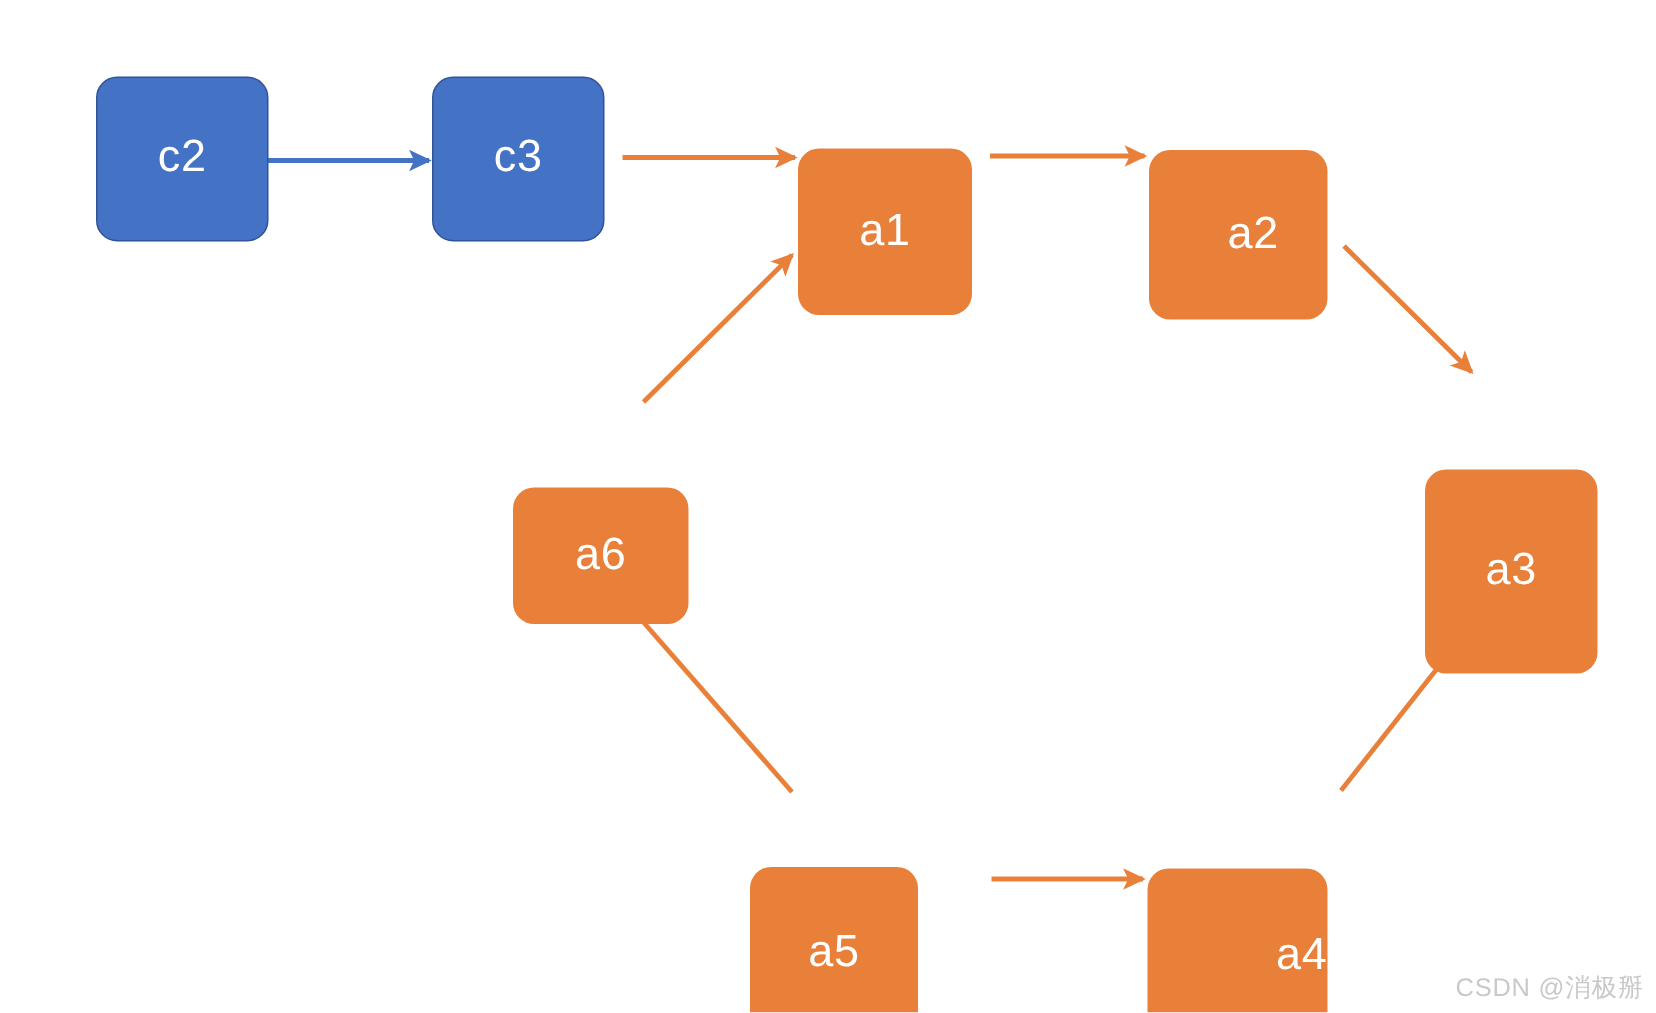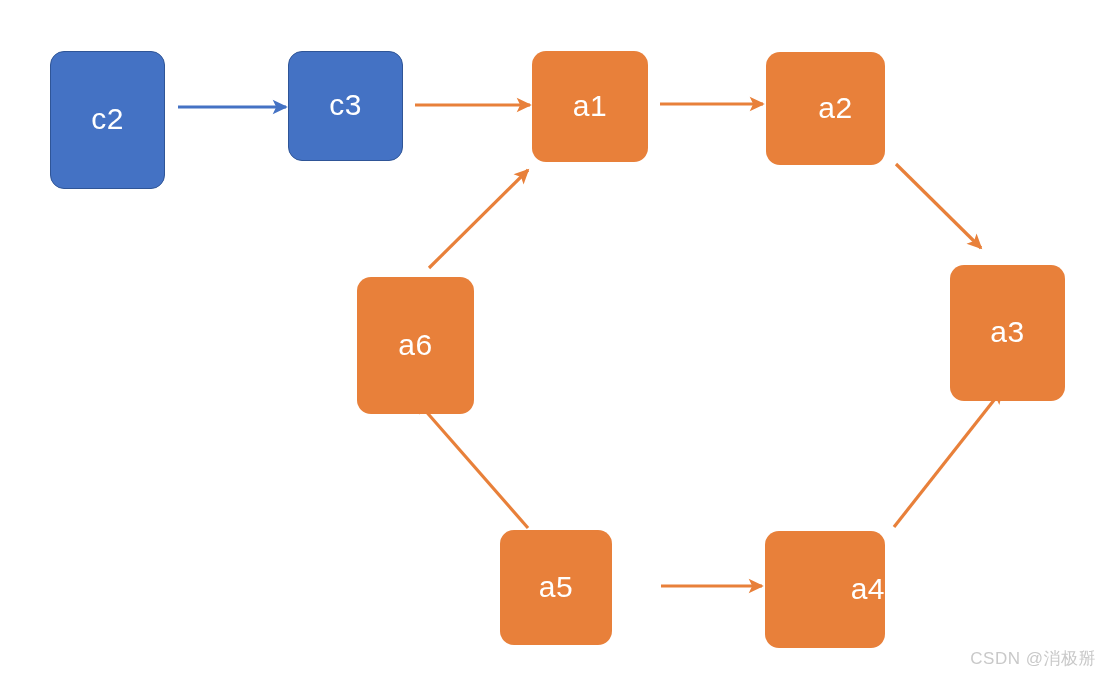--- a/index.html
+++ b/index.html
@@ -39,20 +39,21 @@
     box-sizing: border-box;
     user-select: none;
   }
   .node.blue {
     background: #4472C4;
     border: 1px solid #2f5597;
   }
   .node.orange {
     background: #E8803A;
     border: none;
+    margin-top: 48px;
   }
   .node-label {
     display: block;
     transform: translateY(-1px);
   }
   #watermark {
     position: absolute;
     right: 8px;
     bottom: 5px;
     font-size: 17px;
@@ -80,36 +81,36 @@
       <line x1="415" y1="105" x2="530" y2="105" stroke="#E8803A" stroke-width="3.2" marker-end="url(#arrow-E8803A)"></line>
       <line x1="660" y1="104" x2="763" y2="104" stroke="#E8803A" stroke-width="3.2" marker-end="url(#arrow-E8803A)"></line>
       <line x1="896" y1="164" x2="981" y2="248" stroke="#E8803A" stroke-width="3.2" marker-end="url(#arrow-E8803A)"></line>
       <line x1="894" y1="527" x2="1002" y2="390" stroke="#E8803A" stroke-width="3.2" marker-end="url(#arrow-E8803A)"></line>
       <line x1="661" y1="586" x2="762" y2="586" stroke="#E8803A" stroke-width="3.2" marker-end="url(#arrow-E8803A)"></line>
       <line x1="528" y1="528" x2="416" y2="400" stroke="#E8803A" stroke-width="3.2" marker-end="url(#arrow-E8803A)"></line>
       <line x1="429" y1="268" x2="528" y2="170" stroke="#E8803A" stroke-width="3.2" marker-end="url(#arrow-E8803A)"></line>
     </svg>
 
   <div id="node-layer">
-      <div class="node blue" style="left: 50px; top: 51px; width: 115px; height: 138px; text-align: center;">
+      <div class="node blue" style="left: 64px; top: 51px; width: 115px; height: 110px; text-align: center;">
         <span class="node-label">c2</span>
       </div>
       <div class="node blue" style="left: 288px; top: 51px; width: 115px; height: 110px;">
         <span class="node-label">c3</span>
       </div>
       <div class="node orange" style="left: 532px; top: 51px; width: 116px; height: 111px;">
         <span class="node-label">a1</span>
       </div>
       <div class="node orange" style="left: 766px; top: 52px; width: 119px; height: 113px; padding-left: 20px;">
         <span class="node-label">a2</span>
       </div>
       <div class="node orange" style="left: 950px; top: 265px; width: 115px; height: 136px;">
         <span class="node-label">a3</span>
       </div>
-      <div class="node orange" style="left: 357px; top: 277px; width: 117px; height: 137px; text-align: right;">
+      <div class="node orange" style="left: 342px; top: 277px; width: 117px; height: 91px; text-align: right;">
         <span class="node-label">a6</span>
       </div>
       <div class="node orange" style="left: 500px; top: 530px; width: 112px; height: 115px;">
         <span class="node-label">a5</span>
       </div>
       <div class="node orange" style="left: 765px; top: 531px; width: 120px; height: 117px; justify-content: flex-end;">
         <span class="node-label">a4</span>
       </div>
     </div>
 

